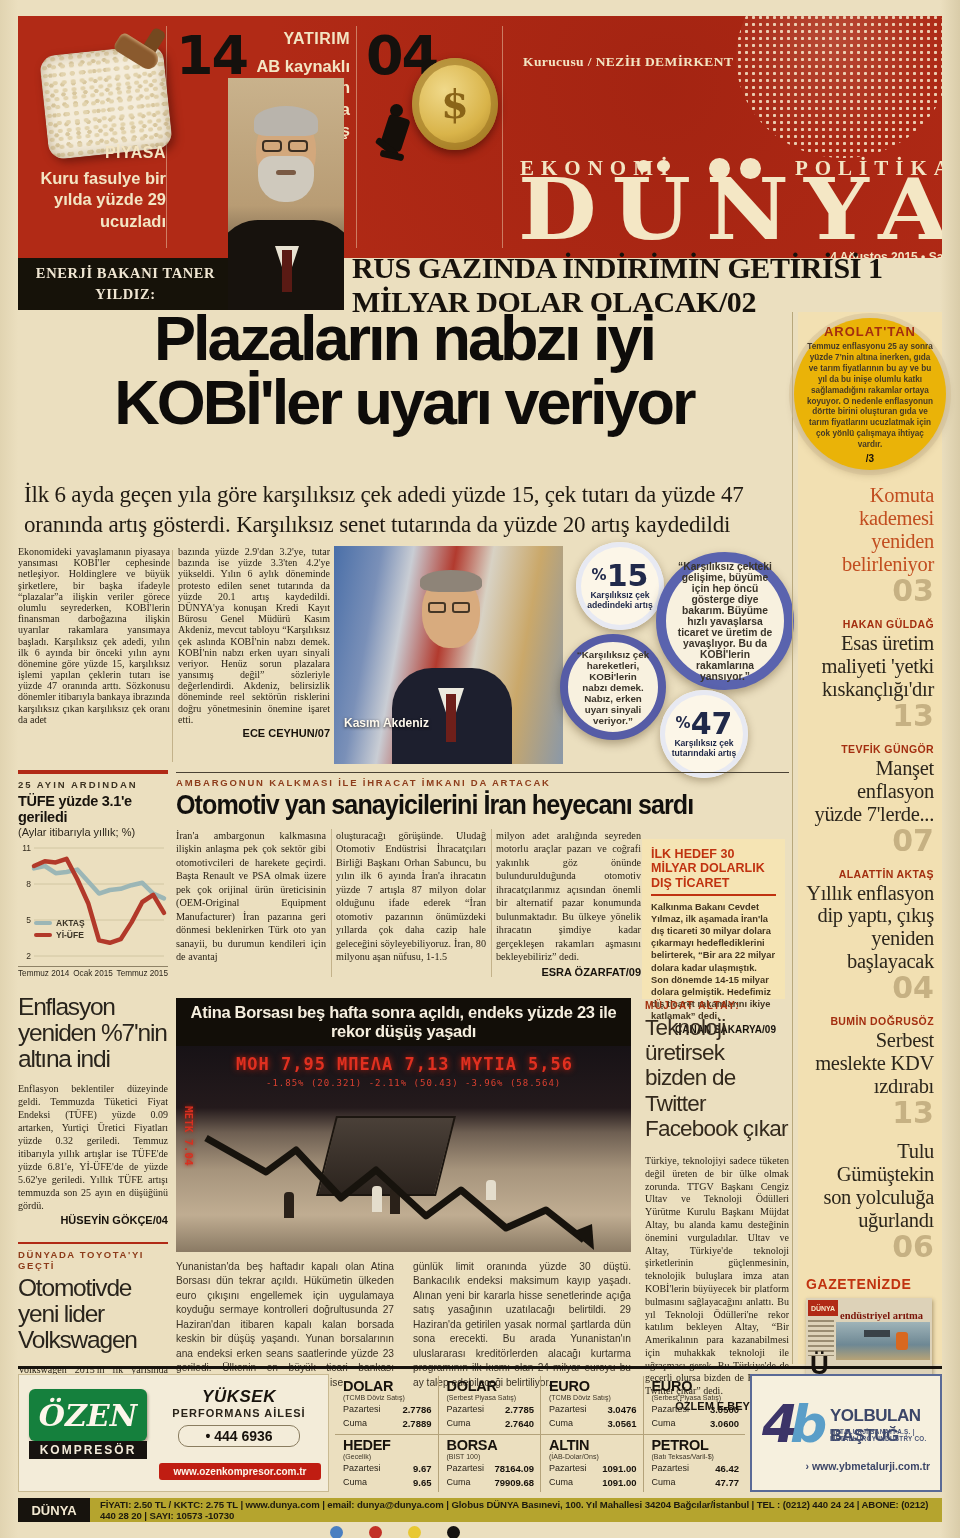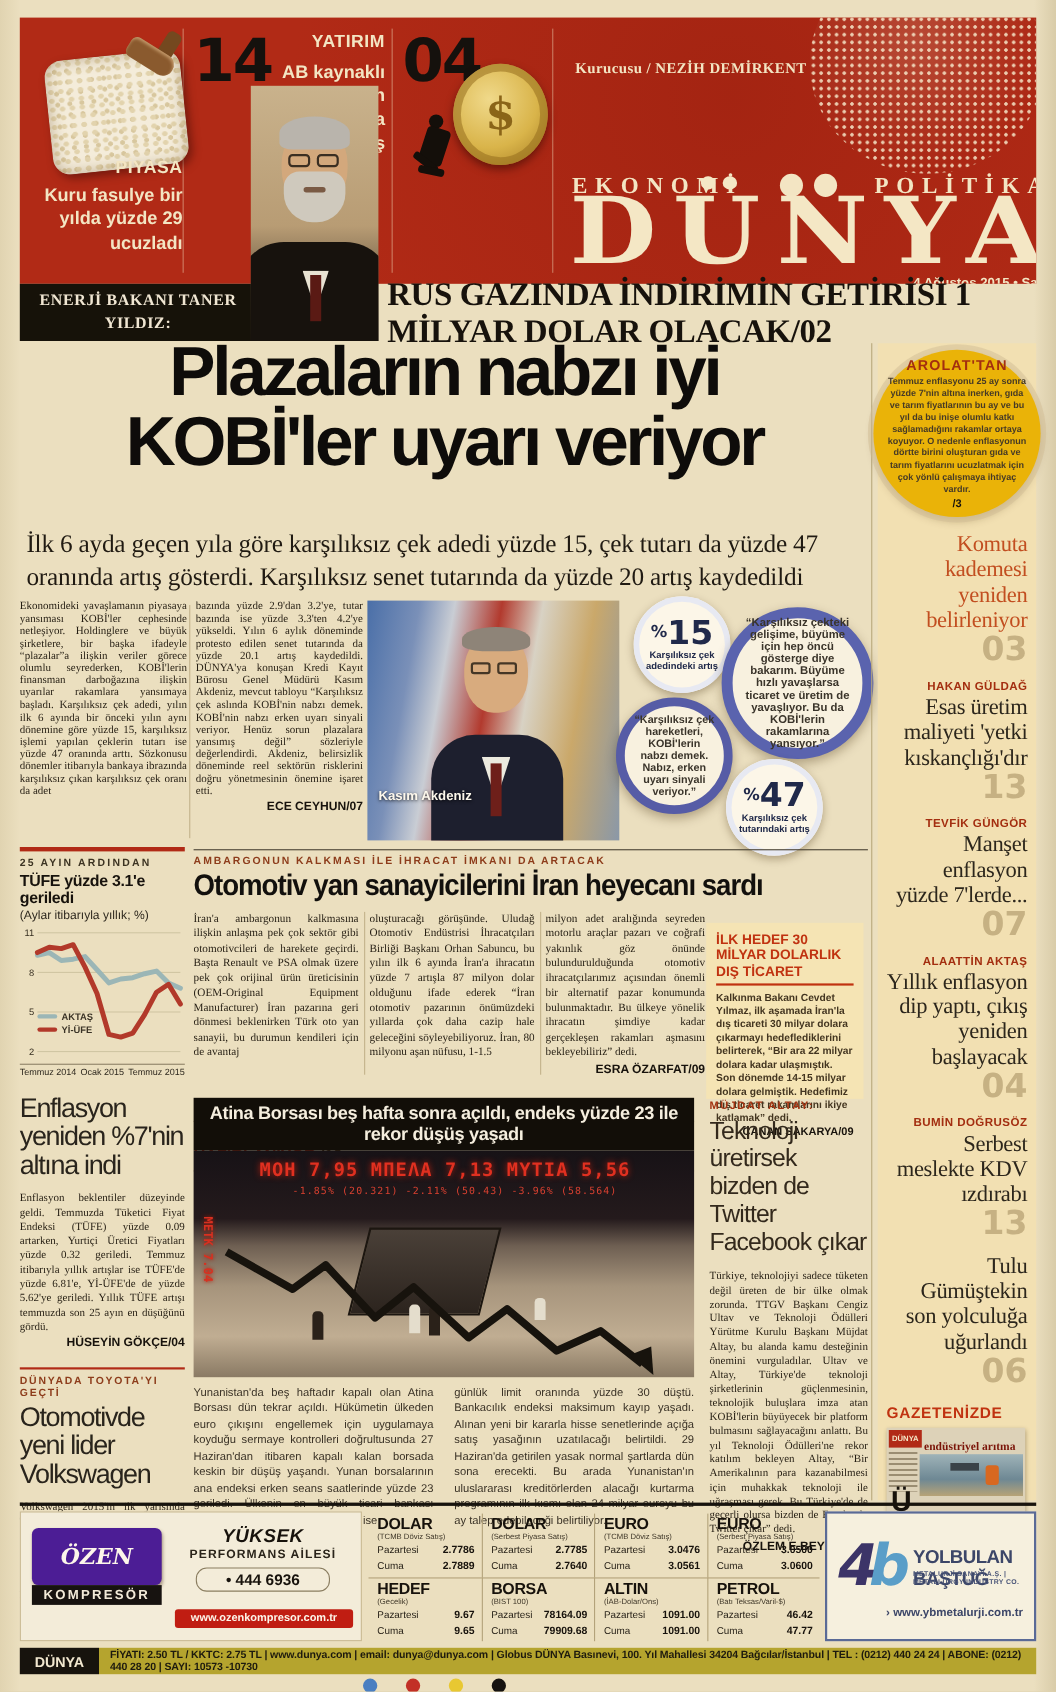--- a/index.html
+++ b/index.html
@@ -167,22 +167,22 @@
 
   
   .tekno { left:645px; top:1000px; width:144px; }
   .tekno-kicker { font-weight:700; font-size:10px; letter-spacing:1.4px; color:#a3310f; }
   .tekno-head { font-size:22.5px; line-height:1.12; letter-spacing:-.8px; color:#33291c; margin-top:4px; }
   .tekno-body { margin-top:14px; font-family:"Liberation Serif", serif; font-size:10px; line-height:1.28; text-align:justify; color:#241d12; }
 
   
   .botline { left:18px; top:1366px; width:924px; height:3px; background:#17130d; }
   .ozen { left:18px; top:1374px; width:311px; height:118px; background:#f3ecd9; border:1px solid #c9ba92; padding:8px; }
-  .ozen-logo { position:absolute; left:10px; top:14px; width:118px; height:52px; background:#4c1d95; border-radius:6px;
-               color:#fdf6ea; font-family:"DejaVu Serif", serif; font-style:italic; font-weight:900; font-size:20px;
+  .ozen-logo { position:absolute; left:10px; top:14px; width:118px; height:52px; background:#15803d; border-radius:6px;
+               color:#fdf6ea; font-family:"DejaVu Serif", serif; font-style:italic; font-weight:900; font-size:30px;
                display:flex; align-items:center; justify-content:center; box-shadow:1px 2px 3px rgba(60,30,10,.4); }
   .ozen-sub { position:absolute; left:10px; top:66px; width:118px; background:#171310; color:#f2ead8; font-weight:700; font-size:12px;
               letter-spacing:2px; text-align:center; padding:2px 0; }
   .ozen-right { position:absolute; left:140px; top:12px; width:160px; text-align:center; }
   .ozen-t1 { font-weight:900; font-style:italic; font-size:17px; color:#17120c; letter-spacing:.5px; }
   .ozen-t2 { font-weight:700; font-size:11px; color:#2a241a; letter-spacing:1px; }
   .ozen-phone { margin-top:6px; display:inline-block; border:1.5px solid #8a7d60; border-radius:10px; padding:2px 26px; font-weight:900; font-size:14px; color:#17120c; }
   .ozen-web { position:absolute; left:140px; top:88px; width:162px; background:#c01d12; color:#fdf6ea; font-weight:700; font-size:10px; text-align:center; padding:3px 0; border-radius:3px; }
 
   .ticker { left:335px; top:1376px; width:410px; height:114px; display:grid; grid-template-columns:repeat(4,1fr); grid-template-rows:1fr 1fr; }

